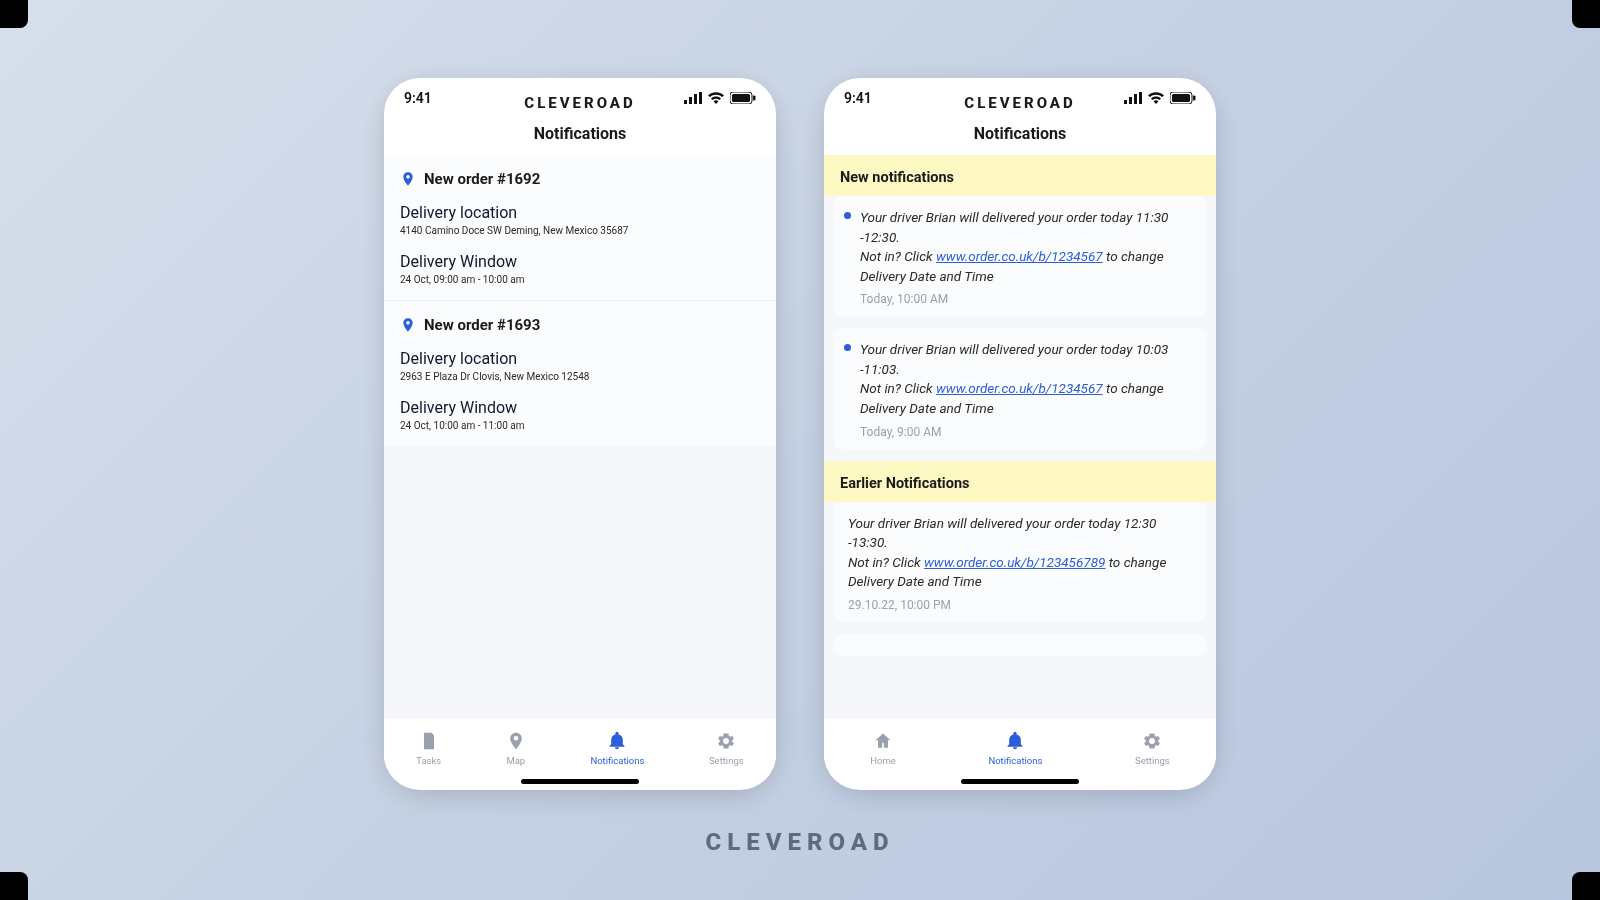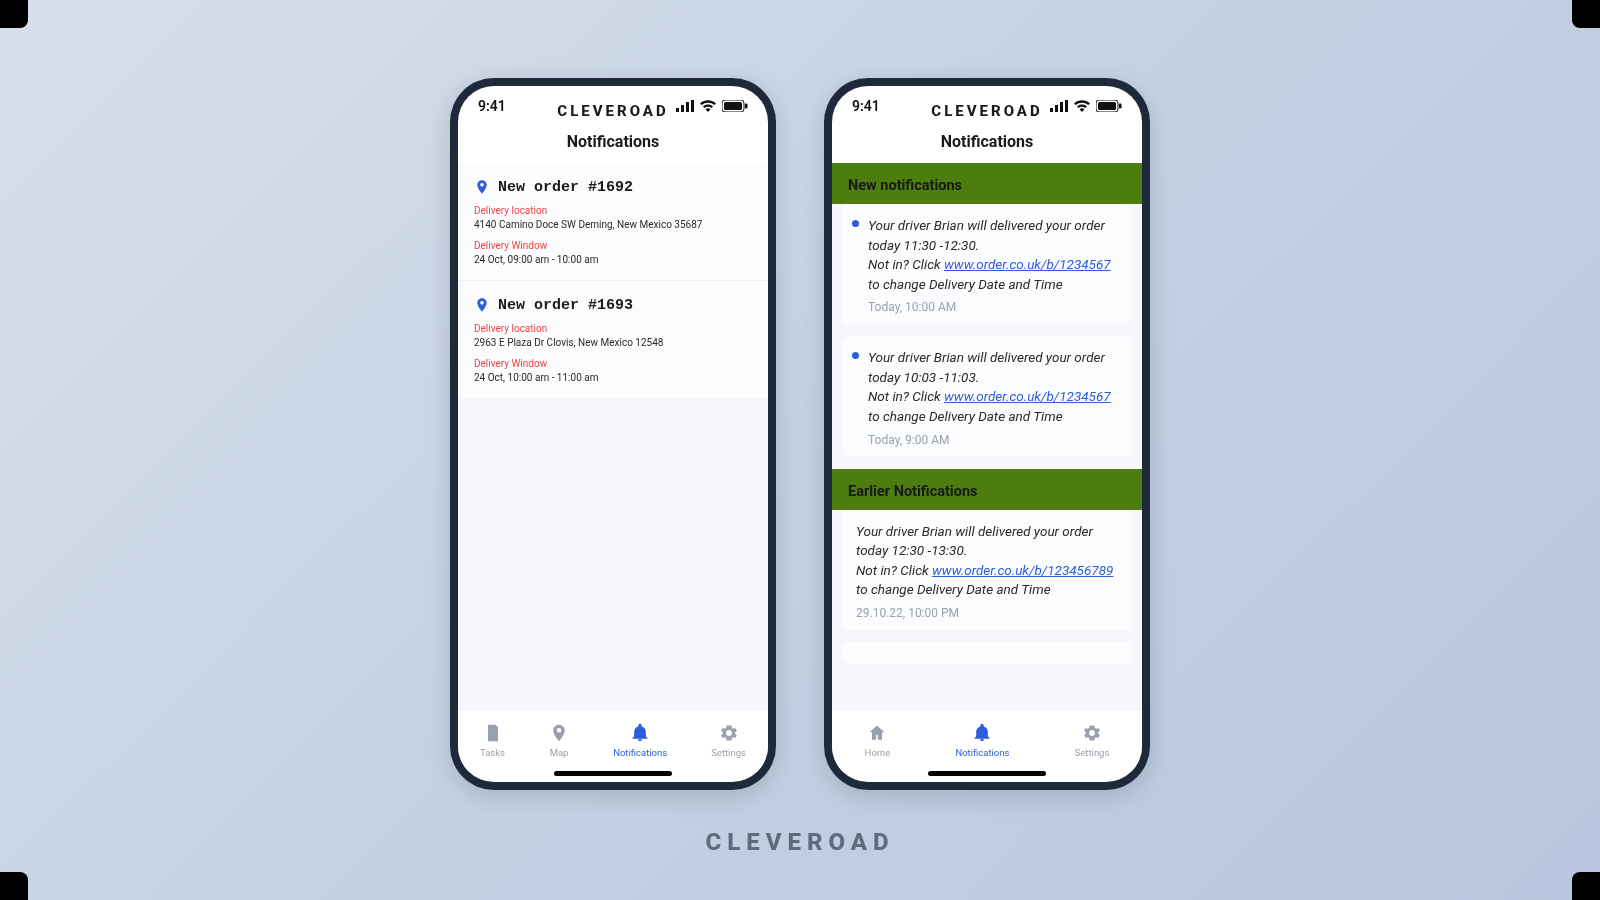--- a/index.html
+++ b/index.html
@@ -27,25 +27,24 @@
     width: 28px; height: 28px;
     background: #000;
     bottom: 0;
   }
   .corner-bl { left: 0; border-top-right-radius: 8px; }
   .corner-br { right: 0; border-top-left-radius: 8px; }
 
   .row { display: flex; gap: 48px; }
 
   .phone {
-    width: 326px;
+    width: 392px;
     height: 712px;
     background: #1e2a3a;
     border-radius: 44px;
-    padding: 8px;
     position: relative;
     box-shadow: 0 6px 24px rgba(0,0,0,.15);
   }
   .screen {
     width: 100%; height: 100%;
     background: #fff;
     border-radius: 36px;
     overflow: hidden;
     display: flex;
     flex-direction: column;
@@ -88,30 +87,30 @@
     padding: 0;
   }
 
   .card {
     background: #fbfcfe;
     padding: 14px 16px 14px 16px;
     border-top: 1px solid #eef0f6;
   }
   .card:first-child { border-top: none; }
   .card-head { display: flex; align-items: center; gap: 8px; margin-bottom: 6px; }
-  .card-title { font-weight: 700; font-size: 15px; color: #1a1a1a; font-family: Liberation Mono, monospace; }
-  .label { font-size: 10px; color: #ef4444; margin-top: 8px; }
+  .card-title { font-weight: 700; font-size: 15px; color: #1a1a1a; }
+  .label { font-size: 16px; color: #0f172a; margin-top: 14px; }
   .value { font-size: 10px; color: #2a2a2a; margin-top: 2px; line-height: 1.35; }
 
   .section-header {
     font-weight: 700;
     font-size: 14.5px;
     color: #1a1a1a;
     padding: 14px 16px 10px;
-    background: #4d7c0f;
+    background: #fef9c3;
   }
   .notif {
     background: #fbfcfe;
     margin: 0 10px 12px;
     border-radius: 8px;
     padding: 12px 14px 10px 14px;
     position: relative;
   }
   .notif.new { padding-left: 26px; }
   .notif.new::before {

